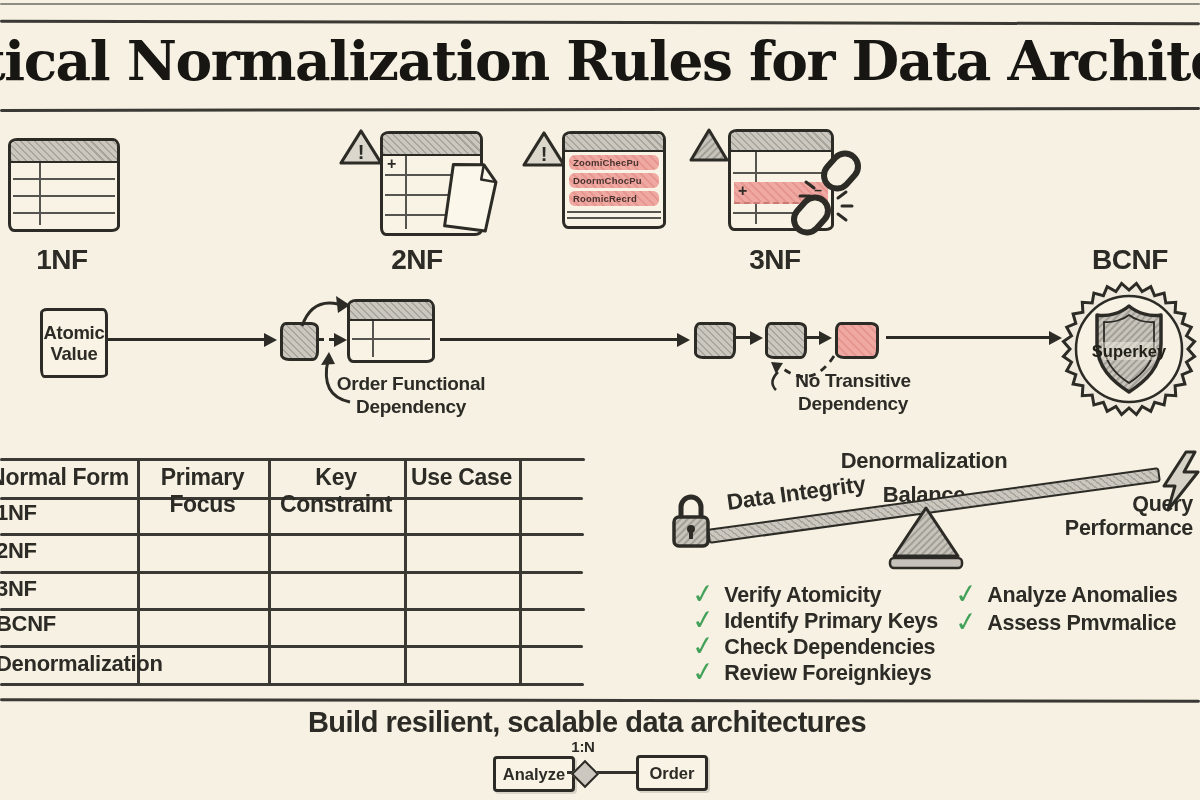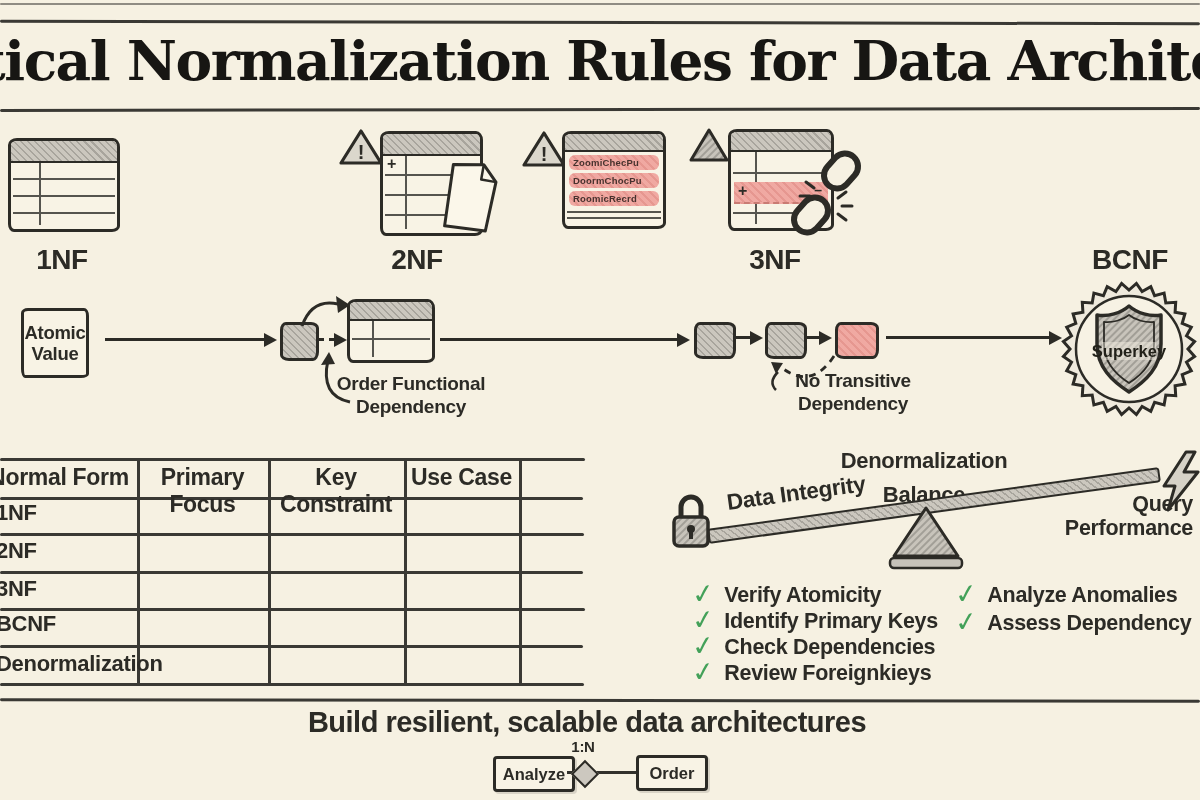--- a/index.html
+++ b/index.html
@@ -127,21 +127,21 @@
     <line x1="28" y1="38" x2="20" y2="32"></line>
     <line x1="24" y1="46" x2="14" y2="46"></line>
   </g>
 </svg>
 
 <div class="stage-label" style="left:22px;width:80px">1NF</div>
 <div class="stage-label" style="left:377px;width:80px">2NF</div>
 <div class="stage-label" style="left:735px;width:80px">3NF</div>
 <div class="stage-label" style="left:1082px;width:96px">BCNF</div>
 
-<div class="sketchbox abs" style="left:21px;top:308px;width:62px;height:64px;display:flex;align-items:center;justify-content:center;text-align:center">
+<div class="sketchbox abs" style="left:40px;top:308px;width:62px;height:64px;display:flex;align-items:center;justify-content:center;text-align:center">
   <span class="handtext" style="font-size:18.5px;line-height:21px">Atomic Value</span>
 </div>
 <div class="harrow" style="left:105px;top:338px;width:160px"></div>
 <div class="flowbox hatch" style="left:280px;top:322px;width:33px;height:33px"></div>
 <div class="harrow dashed" style="left:318px;top:338px;width:17px"></div>
 <svg class="abs" style="left:296px;top:292px" width="56" height="38" viewBox="0 0 56 38">
   <path d="M6 34 Q16 6 42 12" fill="none" stroke="#2c2b26" stroke-width="3"></path>
   <polygon points="40,4 54,13 42,21" fill="#2c2b26"></polygon>
 </svg>
 <div class="icon-table" style="left:347px;top:299px;width:82px;height:58px">
@@ -237,21 +237,21 @@
 <div class="check-item" style="left:692px;top:661px">
   <span class="check-glyph">✓</span>
   <span>Review Foreignkieys</span>
 </div>
 <div class="check-item" style="left:955px;top:583px">
   <span class="check-glyph">✓</span>
   <span>Analyze Anomalies</span>
 </div>
 <div class="check-item" style="left:955px;top:611px">
   <span class="check-glyph">✓</span>
-  <span>Assess Dependency</span>
+  <span>Assess Pmvmalice</span>
 </div>
 
 <div class="hline" style="left:0;top:699px;width:1200px;transform:rotate(.08deg)"></div>
 <div class="abs handtext" style="left:0;top:706px;width:1174px;text-align:center;font-size:29px;letter-spacing:-.5px">Build resilient, scalable data architectures</div>
 
 <div class="er-box" style="left:493px;top:756px;width:76px;height:30px;line-height:30px">
   <span>Analyze</span>
 </div>
 <div class="abs ink" style="left:567px;top:771px;width:72px;height:3px"></div>
 <div class="abs" style="left:575px;top:764px;width:16px;height:16px;background:#ccc8bf;border:2.5px solid #2c2b26;transform:rotate(45deg)"></div>

